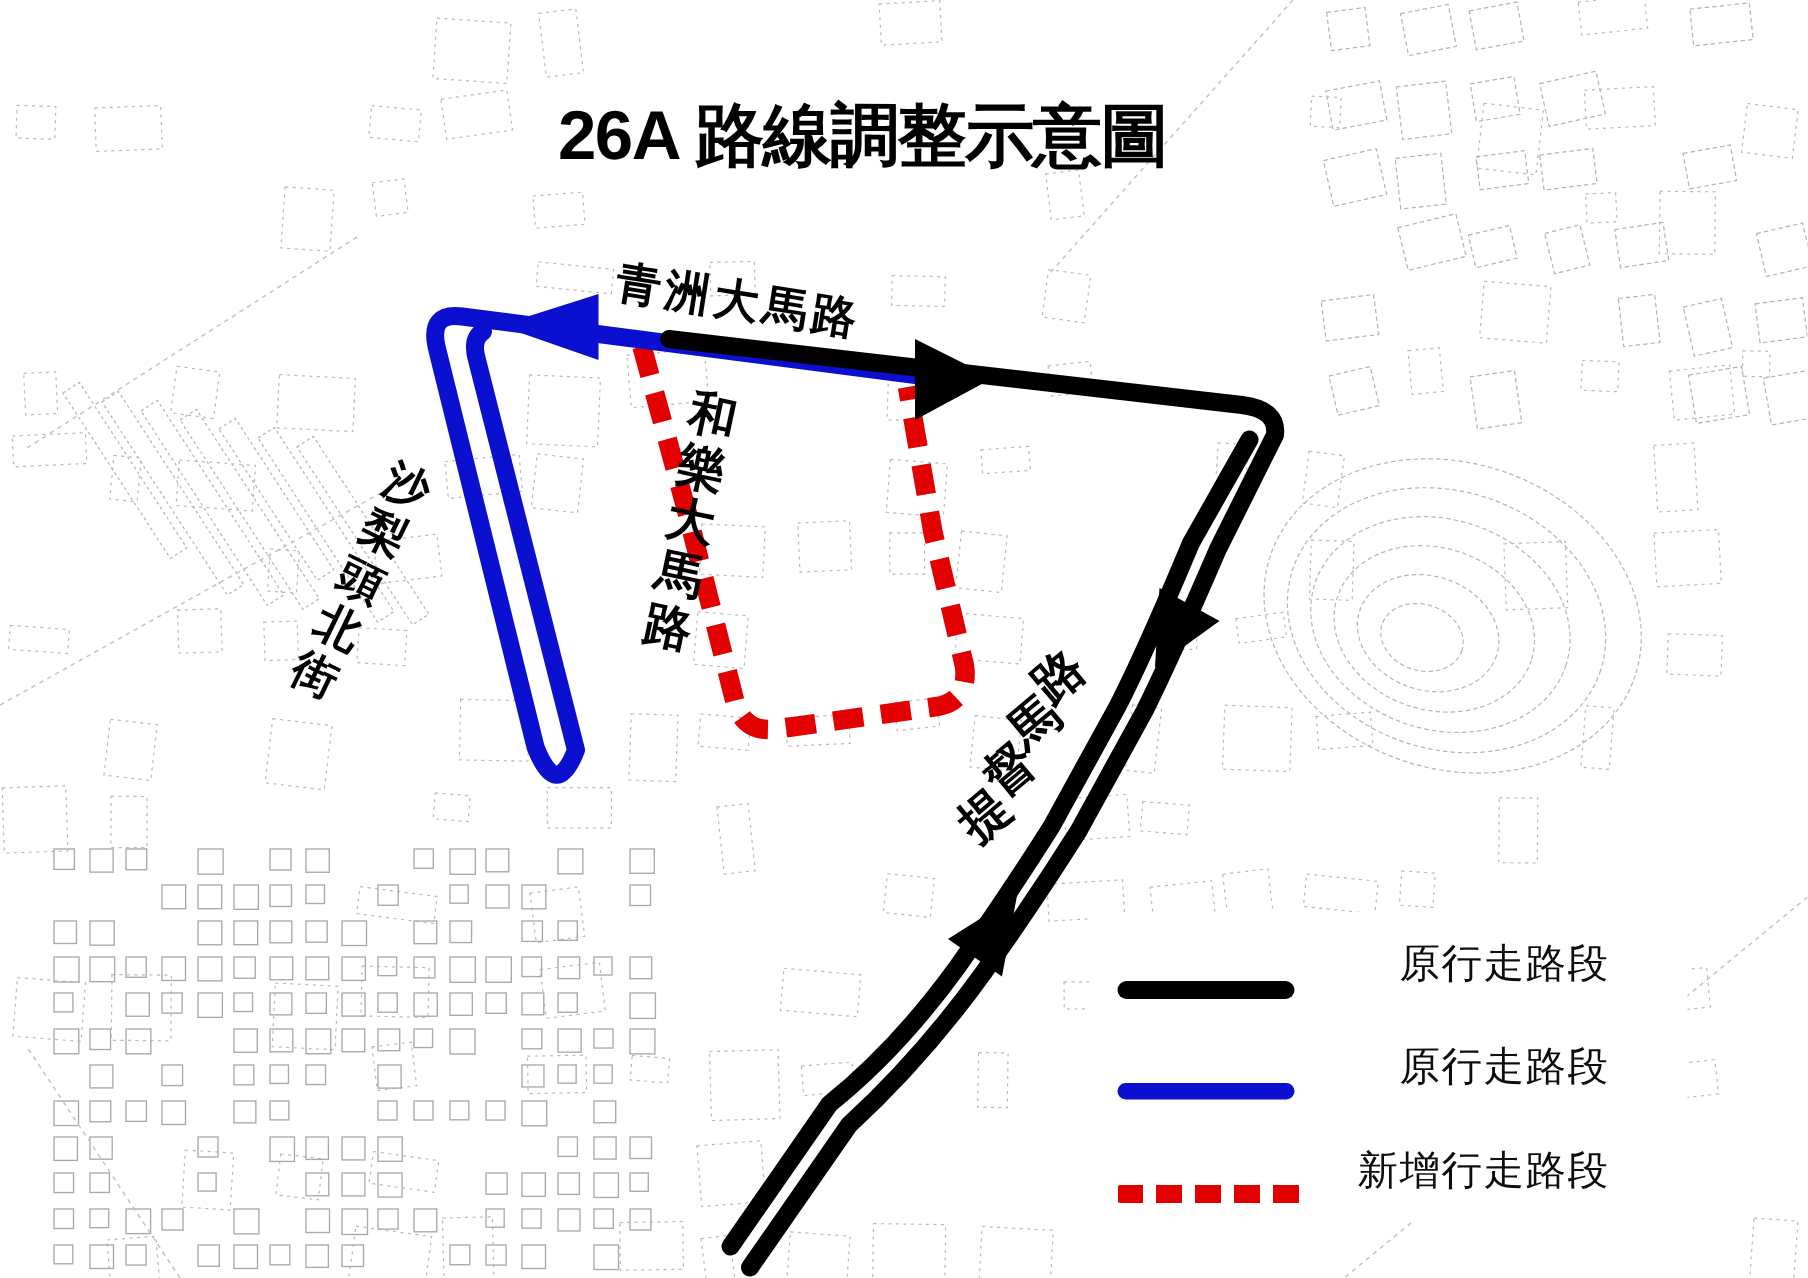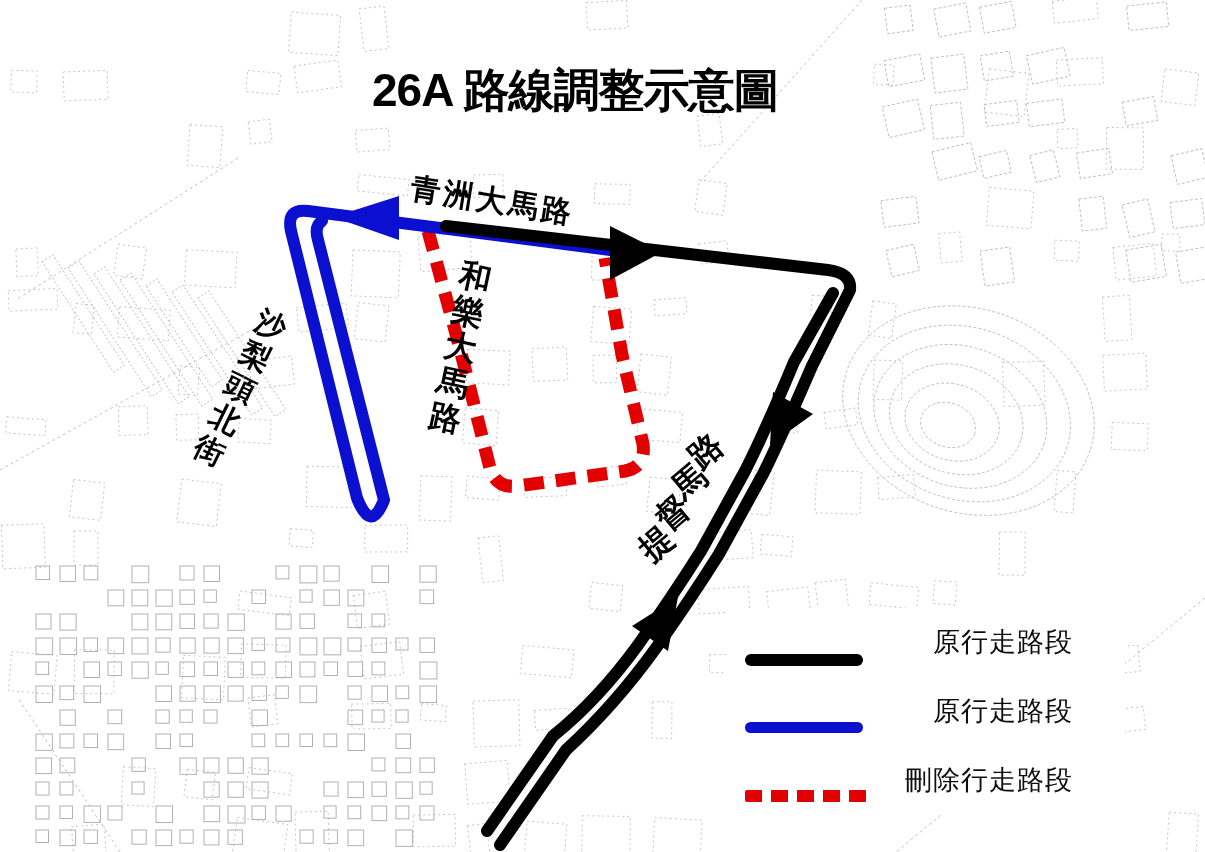--- a/index.html
+++ b/index.html
@@ -423,17 +423,17 @@
     <div class="legend-row" style="top:16px;">
       <div class="swatch swatch-solid" style="top: 30px; background: rgb(0, 0, 0);"></div>
       <div class="legend-label">原行走路段</div>
     </div>
     <div class="legend-row" style="top:85px;">
       <div class="swatch swatch-solid" style="top: 29px; height: 11px; background: rgb(11, 16, 208);"></div>
       <div class="legend-label">原行走路段</div>
     </div>
     <div class="legend-row" style="top:154px;">
       <div class="swatch swatch-dashed" style="top: 28px; color: rgb(227, 0, 0);"></div>
-      <div class="legend-label">刪除行走路段</div>
+      <div class="legend-label">新增行走路段</div>
     </div>
   </div>
 
 </div>
 
 </body></html>

